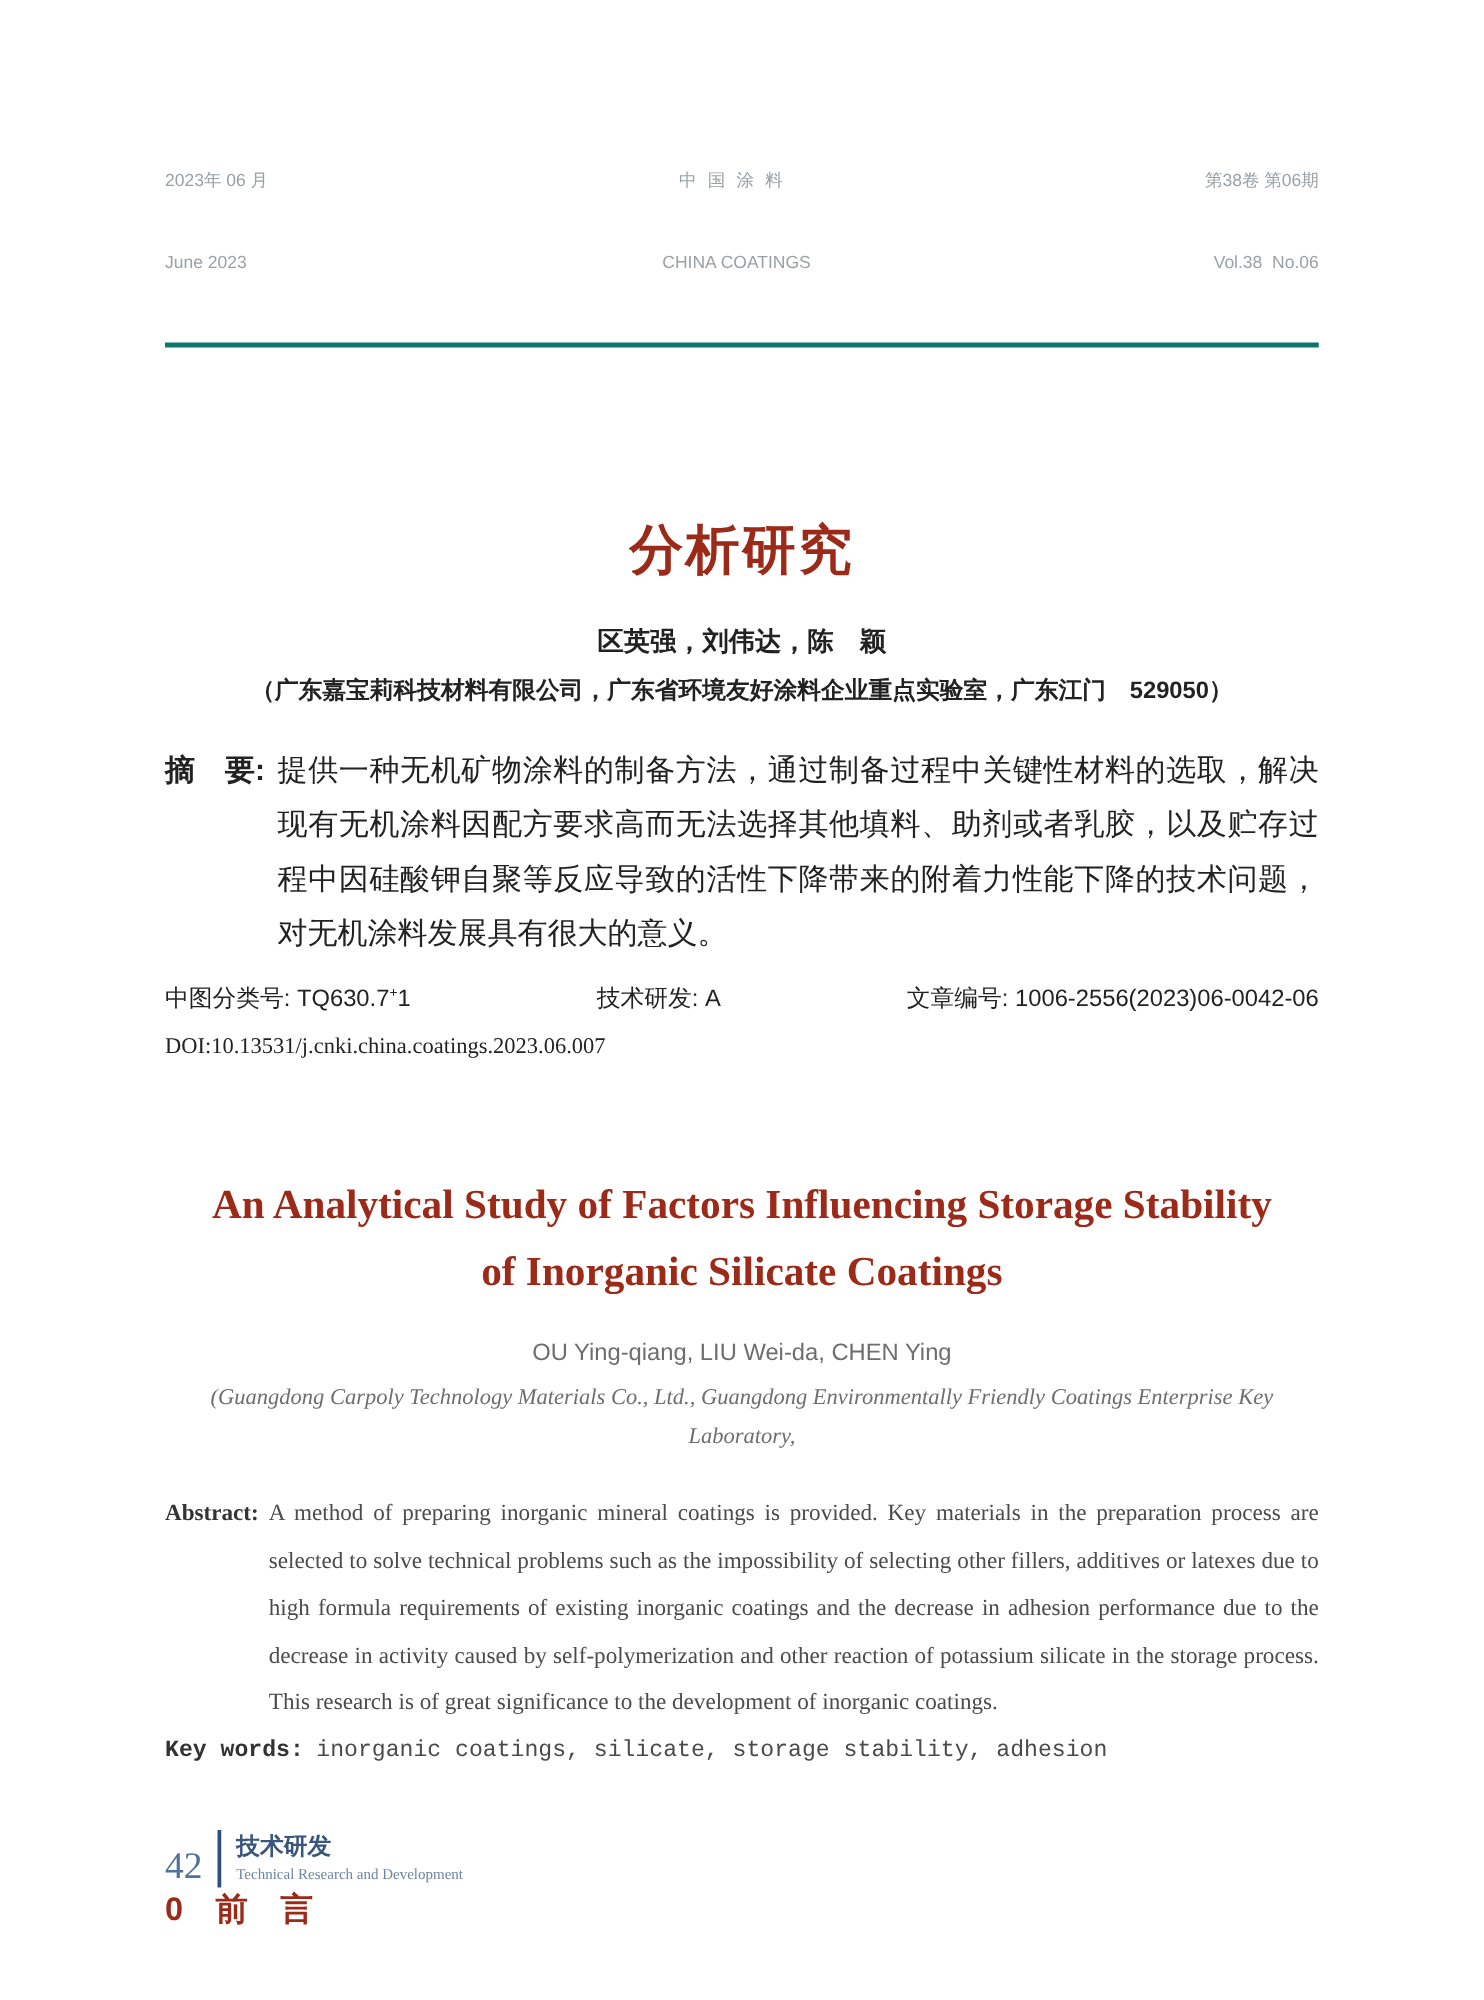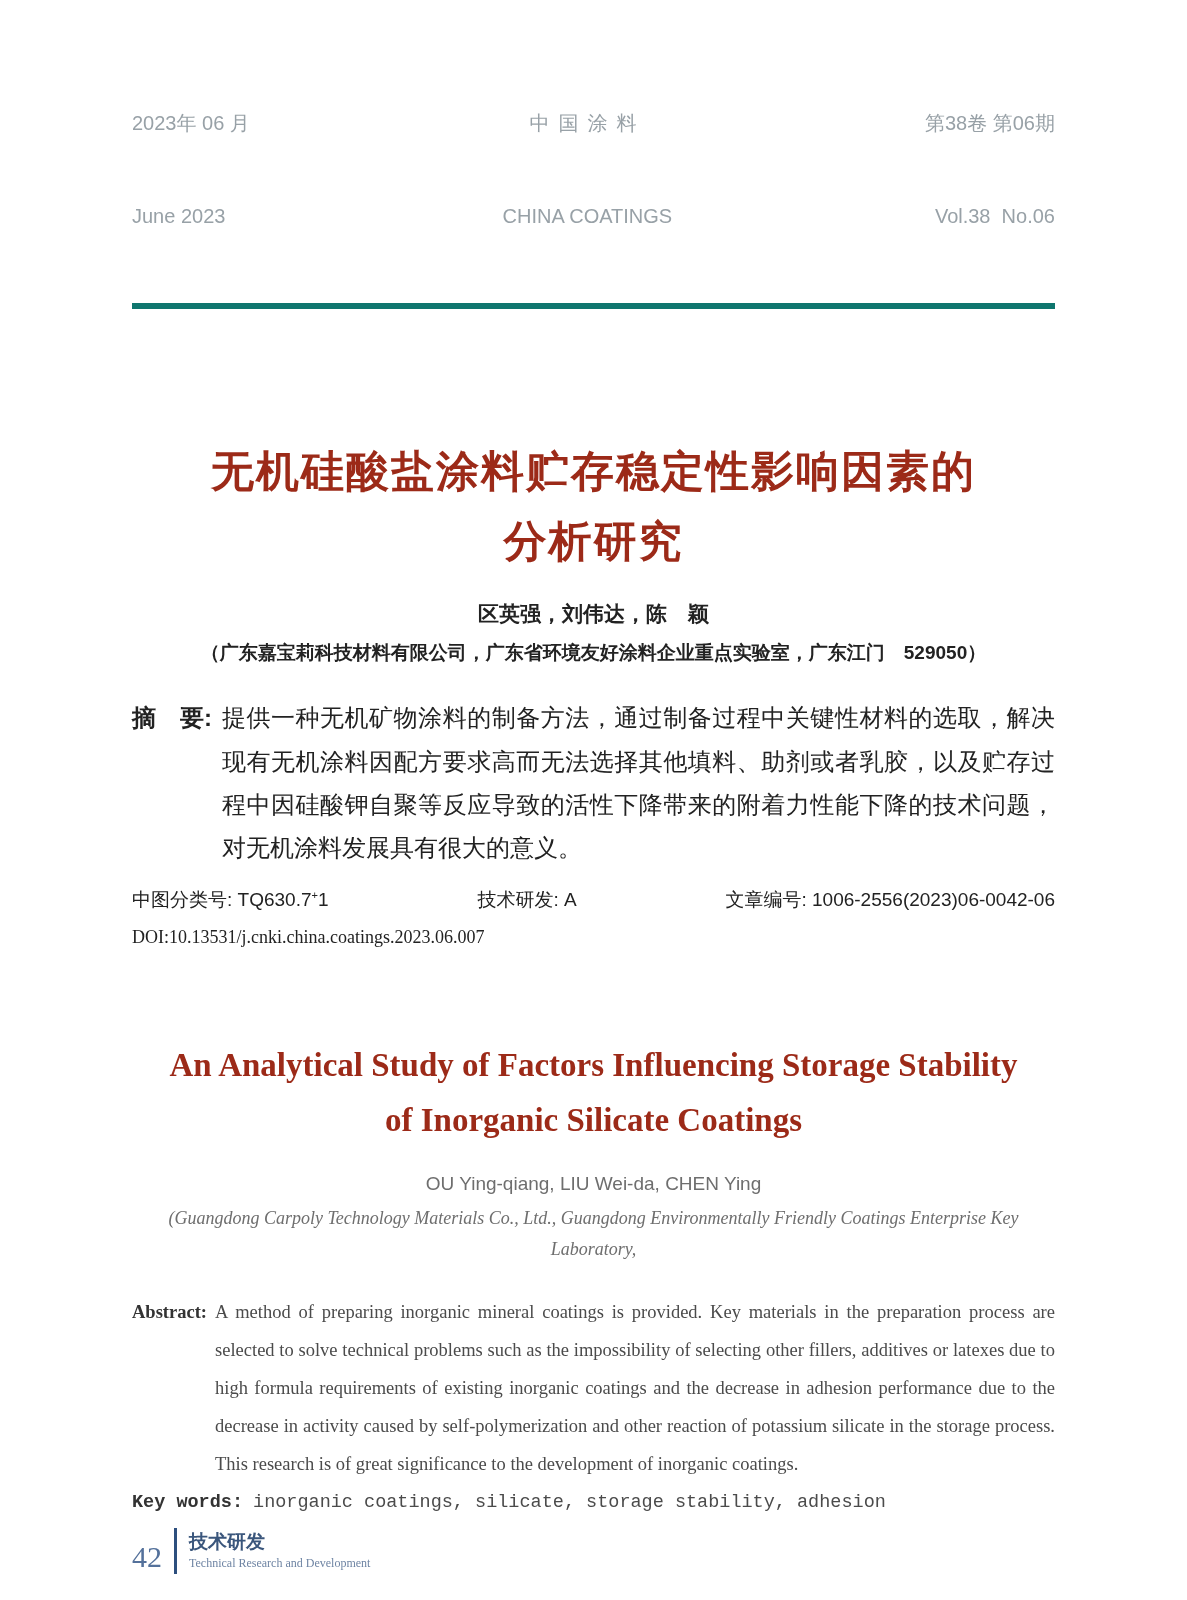--- a/index.html
+++ b/index.html
@@ -14,22 +14,22 @@
     width:1187px;height:1600px;overflow:hidden;position:relative;
     background:#ffffff;color:var(--ink);
     font-family:"Liberation Sans","DejaVu Sans",sans-serif;
   }
   .content{padding:0 132px;}
 
   
   .journal-header{
     display:flex;justify-content:space-between;align-items:flex-end;
     padding-top:46px;padding-bottom:9px;
-    border-bottom:6px solid #0f766e;
-    color:var(--header-gray);font-size:20px;line-height:1.55;
+    border-bottom:4px solid #0f766e;
+    color:var(--header-gray);font-size:14px;line-height:1.55;margin-top:45px;
   }
   .journal-header .cell{white-space:pre;}
   .journal-header .c-center{text-align:center;}
   .journal-header .c-center .zh{letter-spacing:9px;}
   .journal-header .c-right{text-align:right;}
 
   
   .title-zh{
     margin-top:128px;text-align:center;color:var(--accent);
     font-size:43px;font-weight:bold;line-height:1.62;letter-spacing:2px;
@@ -70,21 +70,21 @@
   .abstract-en .label{color:#333;font-weight:bold;padding-right:8px;}
   .kw-en{margin-top:2px;font-family:Liberation Mono, monospace;font-size:18.5px;color:var(--gray-ink);}
 
   
   .section-heading{
     margin-top:92px;color:var(--accent);font-weight:bold;font-size:26px;white-space:pre;
   }
 
   
   .page-footer{
-    position:absolute;left:132px;top:1528px;
+    position:absolute;left:132px;top:1464px;
     display:flex;align-items:center;
   }
   .page-footer .pageno{
     font-family:"Liberation Serif","DejaVu Serif",serif;
     font-size:30px;color:#54719b;padding-right:12px;align-self:flex-end;
   }
   .page-footer .bar{width:3px;height:46px;background:var(--footer-blue);margin-right:12px;}
   .page-footer .col-zh{font-size:19px;font-weight:bold;color:#3a567c;line-height:1.2;}
   .page-footer .col-en{
     font-family:"Liberation Serif","DejaVu Serif",serif;
@@ -105,21 +105,20 @@
       <div class="zh">中国涂料</div>
       <div>CHINA COATINGS</div>
     </div>
     <div class="cell c-right">
       <div>第38卷 第06期</div>
       <div>Vol.38  No.06</div>
     </div>
   </div>
 
   <h1 class="title-zh" style="margin-bottom:0;">
-    <div>无机硅酸盐涂料贮存稳定性影响因素的</div>
     <div>分析研究</div>
   </h1>
 
   <div class="authors-zh">区英强，刘伟达，陈　颖</div>
   <div class="affiliation-zh">（广东嘉宝莉科技材料有限公司，广东省环境友好涂料企业重点实验室，广东江门　529050）</div>
 
   <div class="hang">
     <span class="label">摘　要:</span>
     <span class="text">提供一种无机矿物涂料的制备方法，通过制备过程中关键性材料的选取，解决现有无机涂料因配方要求高而无法选择其他填料、助剂或者乳胶，以及贮存过程中因硅酸钾自聚等反应导致的活性下降带来的附着力性能下降的技术问题，对无机涂料发展具有很大的意义。</span>
   </div>

